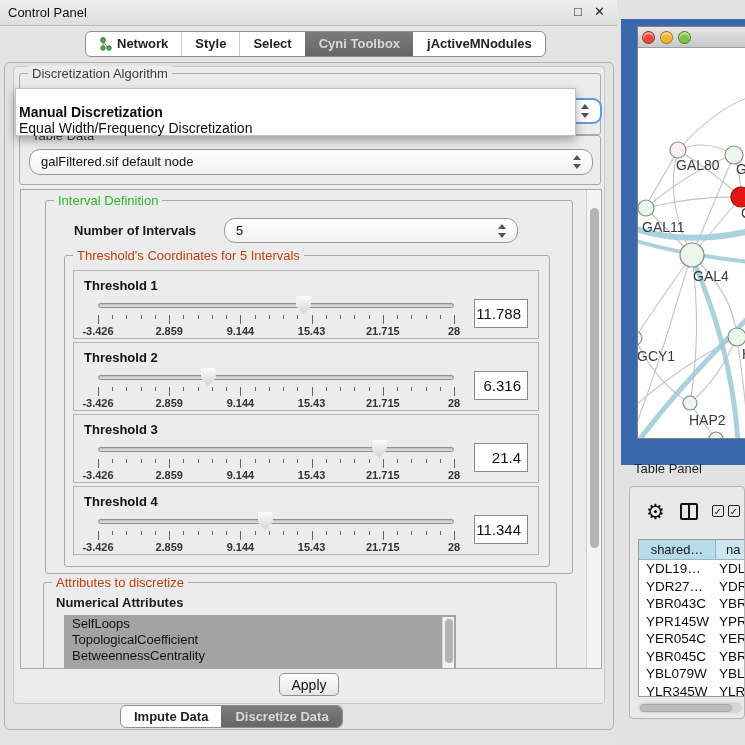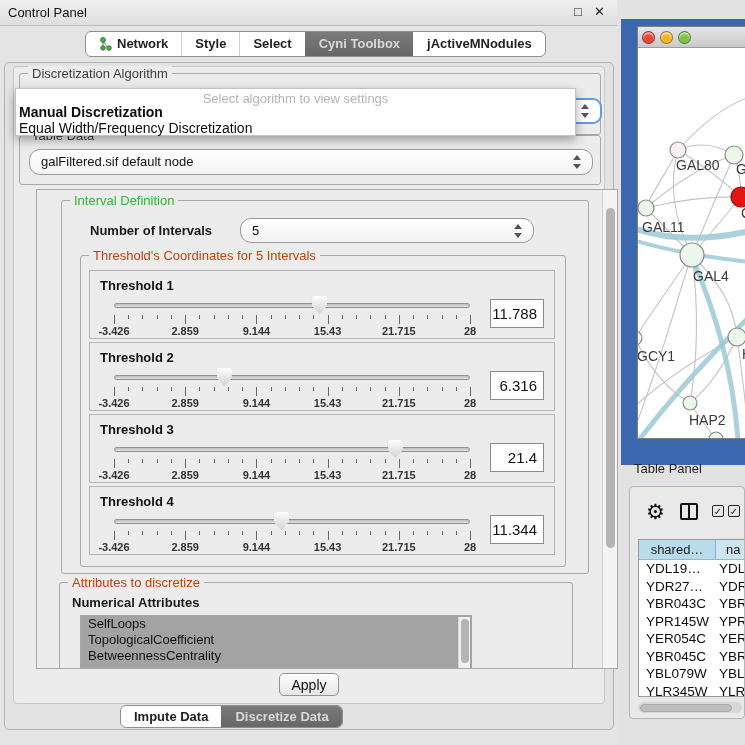--- a/index.html
+++ b/index.html
@@ -41,21 +41,21 @@
     border:1px solid #9a9a9a; border-radius:11px; height:26px; line-height:24px;
     padding:0 26px 0 11px; font-size:13px; color:#111; white-space:nowrap; overflow:hidden; }
   .stepper { position:absolute; right:10px; top:50%; transform:translateY(-50%);
     width:9px; height:14px; }
   .stepper::before, .stepper::after { content:""; position:absolute; left:0;
     border-left:4.5px solid transparent; border-right:4.5px solid transparent; }
   .stepper::before { top:0; border-bottom:5px solid #555; }
   .stepper::after  { bottom:0; border-top:5px solid #555; }
 
   
-  .scrollpane { left:22px; top:122px; width:582px; height:480px;
+  .scrollpane { left:6px; top:122px; width:582px; height:480px;
     border:1px solid #a9a9a9; background:#ececec; overflow:hidden; }
   .vscroll { position:absolute; right:0; top:0; width:15px; height:100%;
     background:#f4f4f4; border-left:1px solid #cfcfcf; }
   .vscroll .thumb-v { position:absolute; left:3px; width:9px;
     background:#b4b4b4; border-radius:5px; }
 
   
   .th-row { position:relative; width:466px; border:1px solid #b5b5b5;
     background:#ececec; margin:0 0 3px 0; padding:7px 6px 4px 10px; height:69px; }
   .th-label { font-weight:bold; font-size:13px; color:#111; }
@@ -435,21 +435,20 @@
       <span class="tab selected">
         <span>Discretize Data</span>
       </span>
     </div>
 
   <div id="combo-fragment" class="abs">
     <span class="stepper"></span>
   </div>
 
   <div id="algo-popup" class="abs">
-    <div class="popup-prompt">Select algorithm to view settings</div>
     <div class="popup-item bold" style="top:15px;">Manual Discretization</div>
     <div class="popup-item" style="top:31px;">Equal Width/Frequency Discretization</div>
   </div>
 </div>
 
 <div id="net-window" class="abs" style="background: rgb(58, 103, 173);">
   <div class="nw-chrome">
     <div class="nw-titlebar">
       <span class="light" style="left: 4px; background: rgb(232, 69, 60);" id="light-red"></span>
       <span class="light" style="left: 22px; background: rgb(240, 180, 41);" id="light-yellow"></span>

